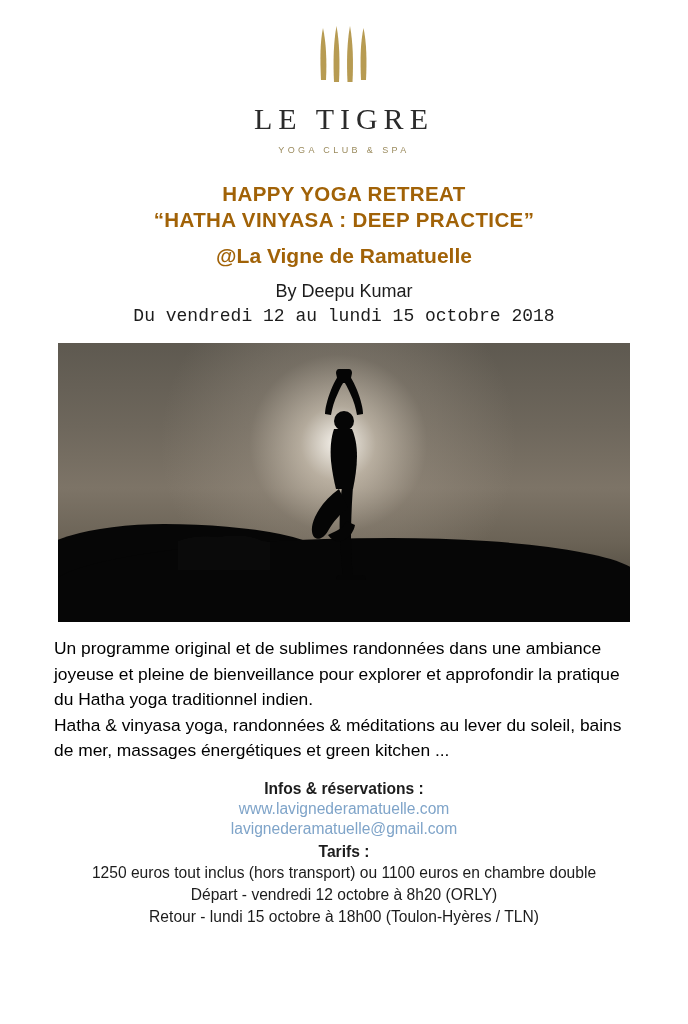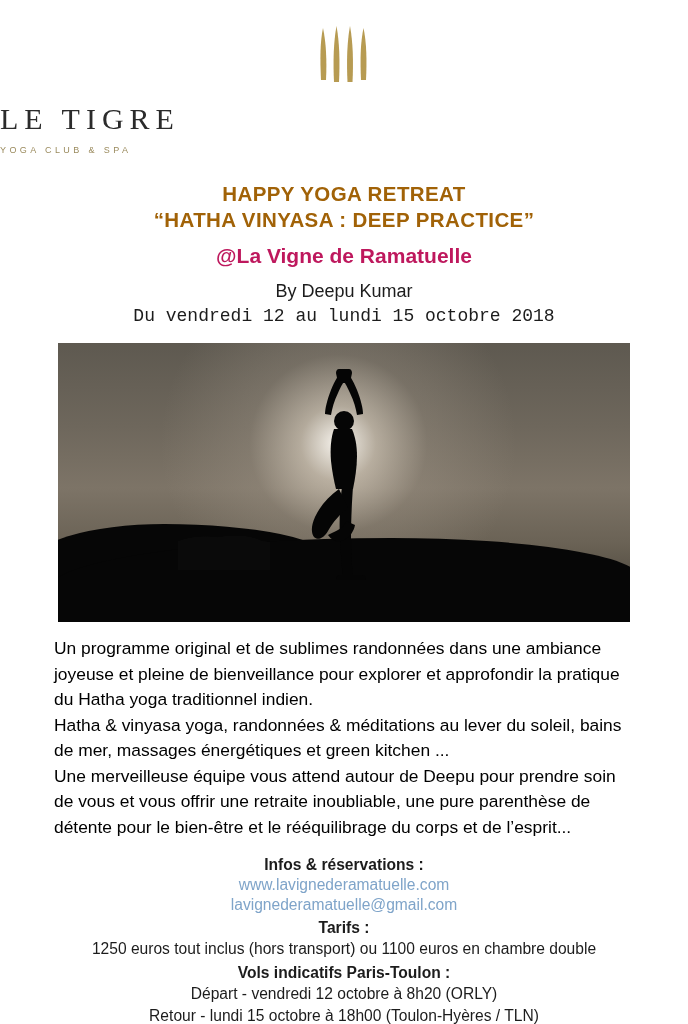--- a/index.html
+++ b/index.html
@@ -17,20 +17,21 @@
   .page {
     position: relative;
     width: 688px;
     height: 1024px;
     background: #ffffff;
   }
 
   
   .logo-block {
     padding-top: 26px;
+    text-align: center;
   }
   .logo-mark {
     display: block;
     margin: 0 auto 14px auto;
     width: 60px;
     height: 62px;
   }
   .logo-name {
     font-family: "Liberation Serif", serif;
     font-size: 30px;
@@ -56,21 +57,21 @@
     color: #a16207;
     font-weight: bold;
     font-size: 20.5px;
     letter-spacing: 0.4px;
     line-height: 26px;
   }
   .title-venue {
     margin-top: 11px;
     font-size: 21px;
     font-weight: bold;
-    color: #be185d;
+    color: #a16207;
   }
   .title-author {
     margin-top: 13px;
     font-size: 18px;
     color: #1c1c1c;
   }
   .title-dates {
     margin-top: 4px;
     font-size: 18px;
     color: #1c1c1c;
@@ -205,27 +206,25 @@
 
         <path d="M55 120 c-10 7 -19 17 -24 28 -4 9 -4 16 -1 20 4 4 10 1 14 -6 5 -9 12 -17 20 -23 z"></path>
         <path d="M44 166 c4 6 10 8 16 5 6 -3 10 -9 11 -15 l-9 -4 c-1 4 -4 7 -8 9 -3 2 -7 3 -10 5 z"></path>
       </g>
     </svg>
   </div>
 
   <div class="body-copy">
     <div>Un programme original et de sublimes randonnées dans une ambiance joyeuse et pleine de bienveillance pour explorer et approfondir la pratique du Hatha yoga traditionnel indien.</div>
     <div>Hatha &amp; vinyasa yoga, randonnées &amp; méditations au lever du soleil, bains de mer, massages énergétiques et green kitchen ...</div>
-    <div>Une merveilleuse équipe vous attend autour de Deepu pour prendre soin de vous et vous offrir une retraite inoubliable, une pure parenthèse de détente pour le bien-être et le rééquilibrage du corps et de l’esprit...</div>
   </div>
 
   <div class="footer">
     <div class="head">Infos &amp; réservations :</div>
     <a class="link" href="#">www.lavignederamatuelle.com</a>
     <a class="link" href="#">lavignederamatuelle@gmail.com</a>
     <div class="head">Tarifs :</div>
     <div class="line">1250 euros tout inclus (hors transport) ou 1100 euros en chambre double</div>
-    <div class="head">Vols indicatifs Paris-Toulon :</div>
     <div class="line">Départ - vendredi 12 octobre à 8h20 (ORLY)</div>
     <div class="line">Retour - lundi 15 octobre à 18h00 (Toulon-Hyères / TLN)</div>
   </div>
 
 </div>
 
 </body></html>

